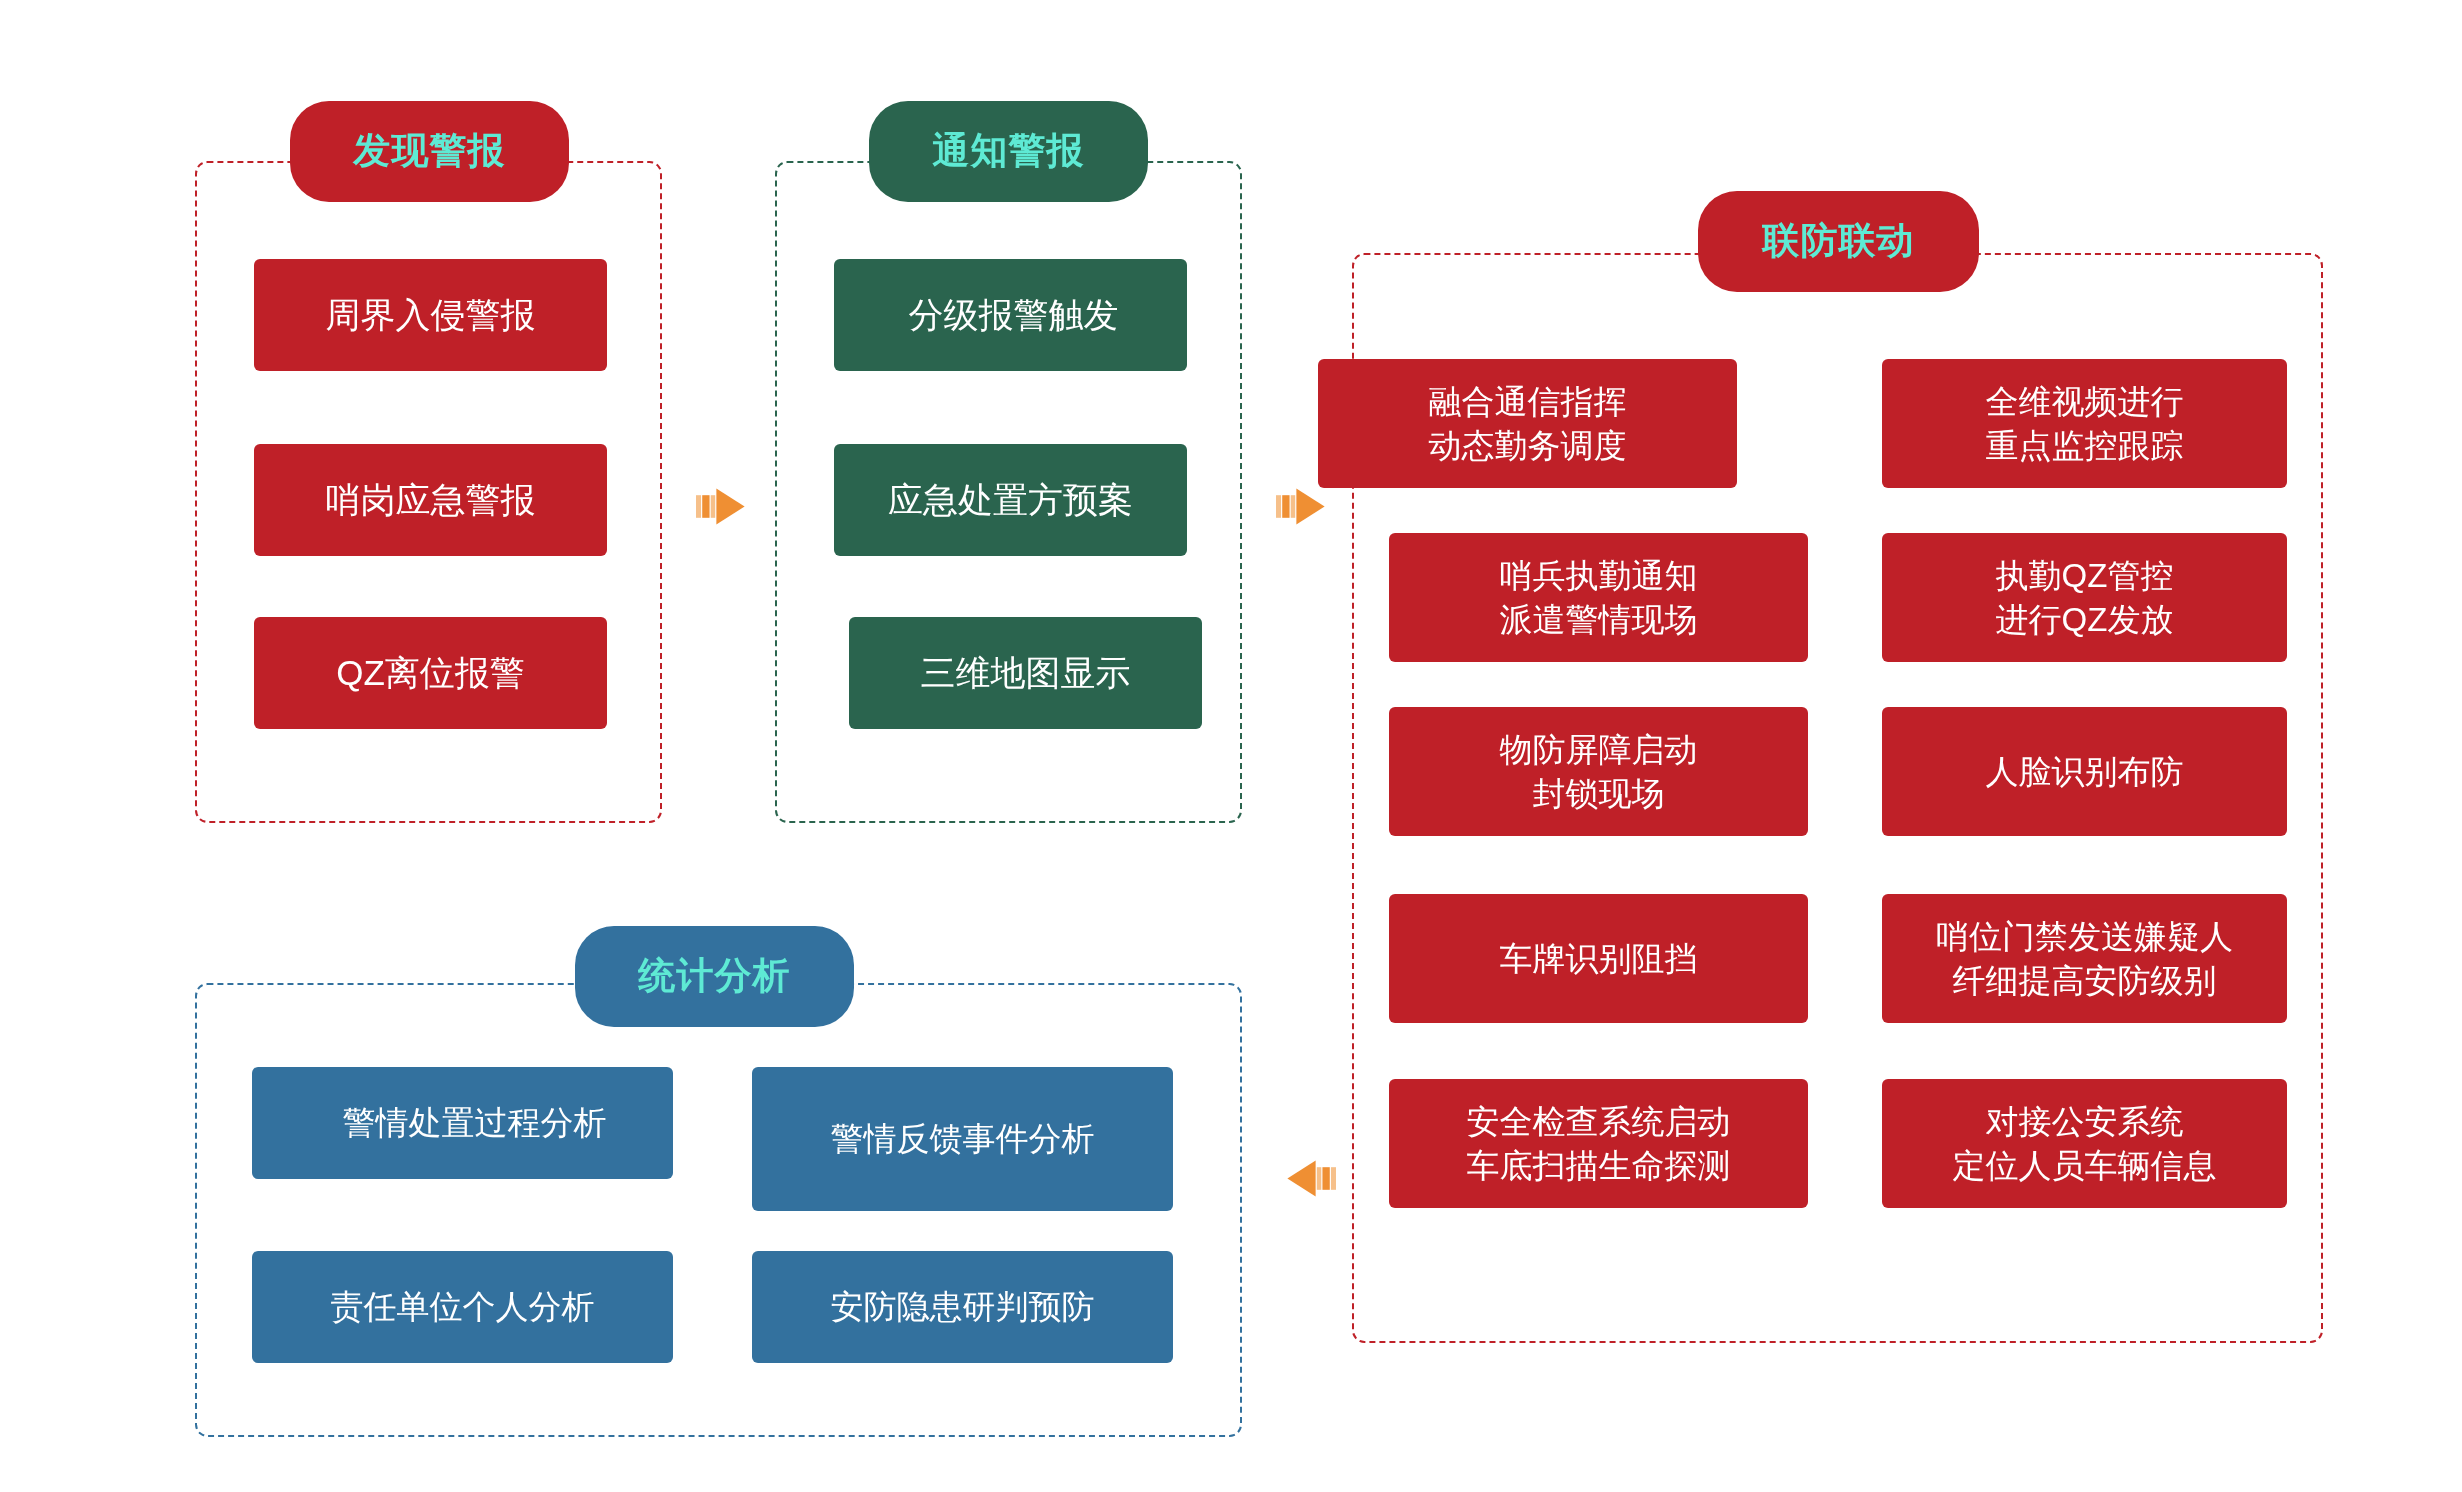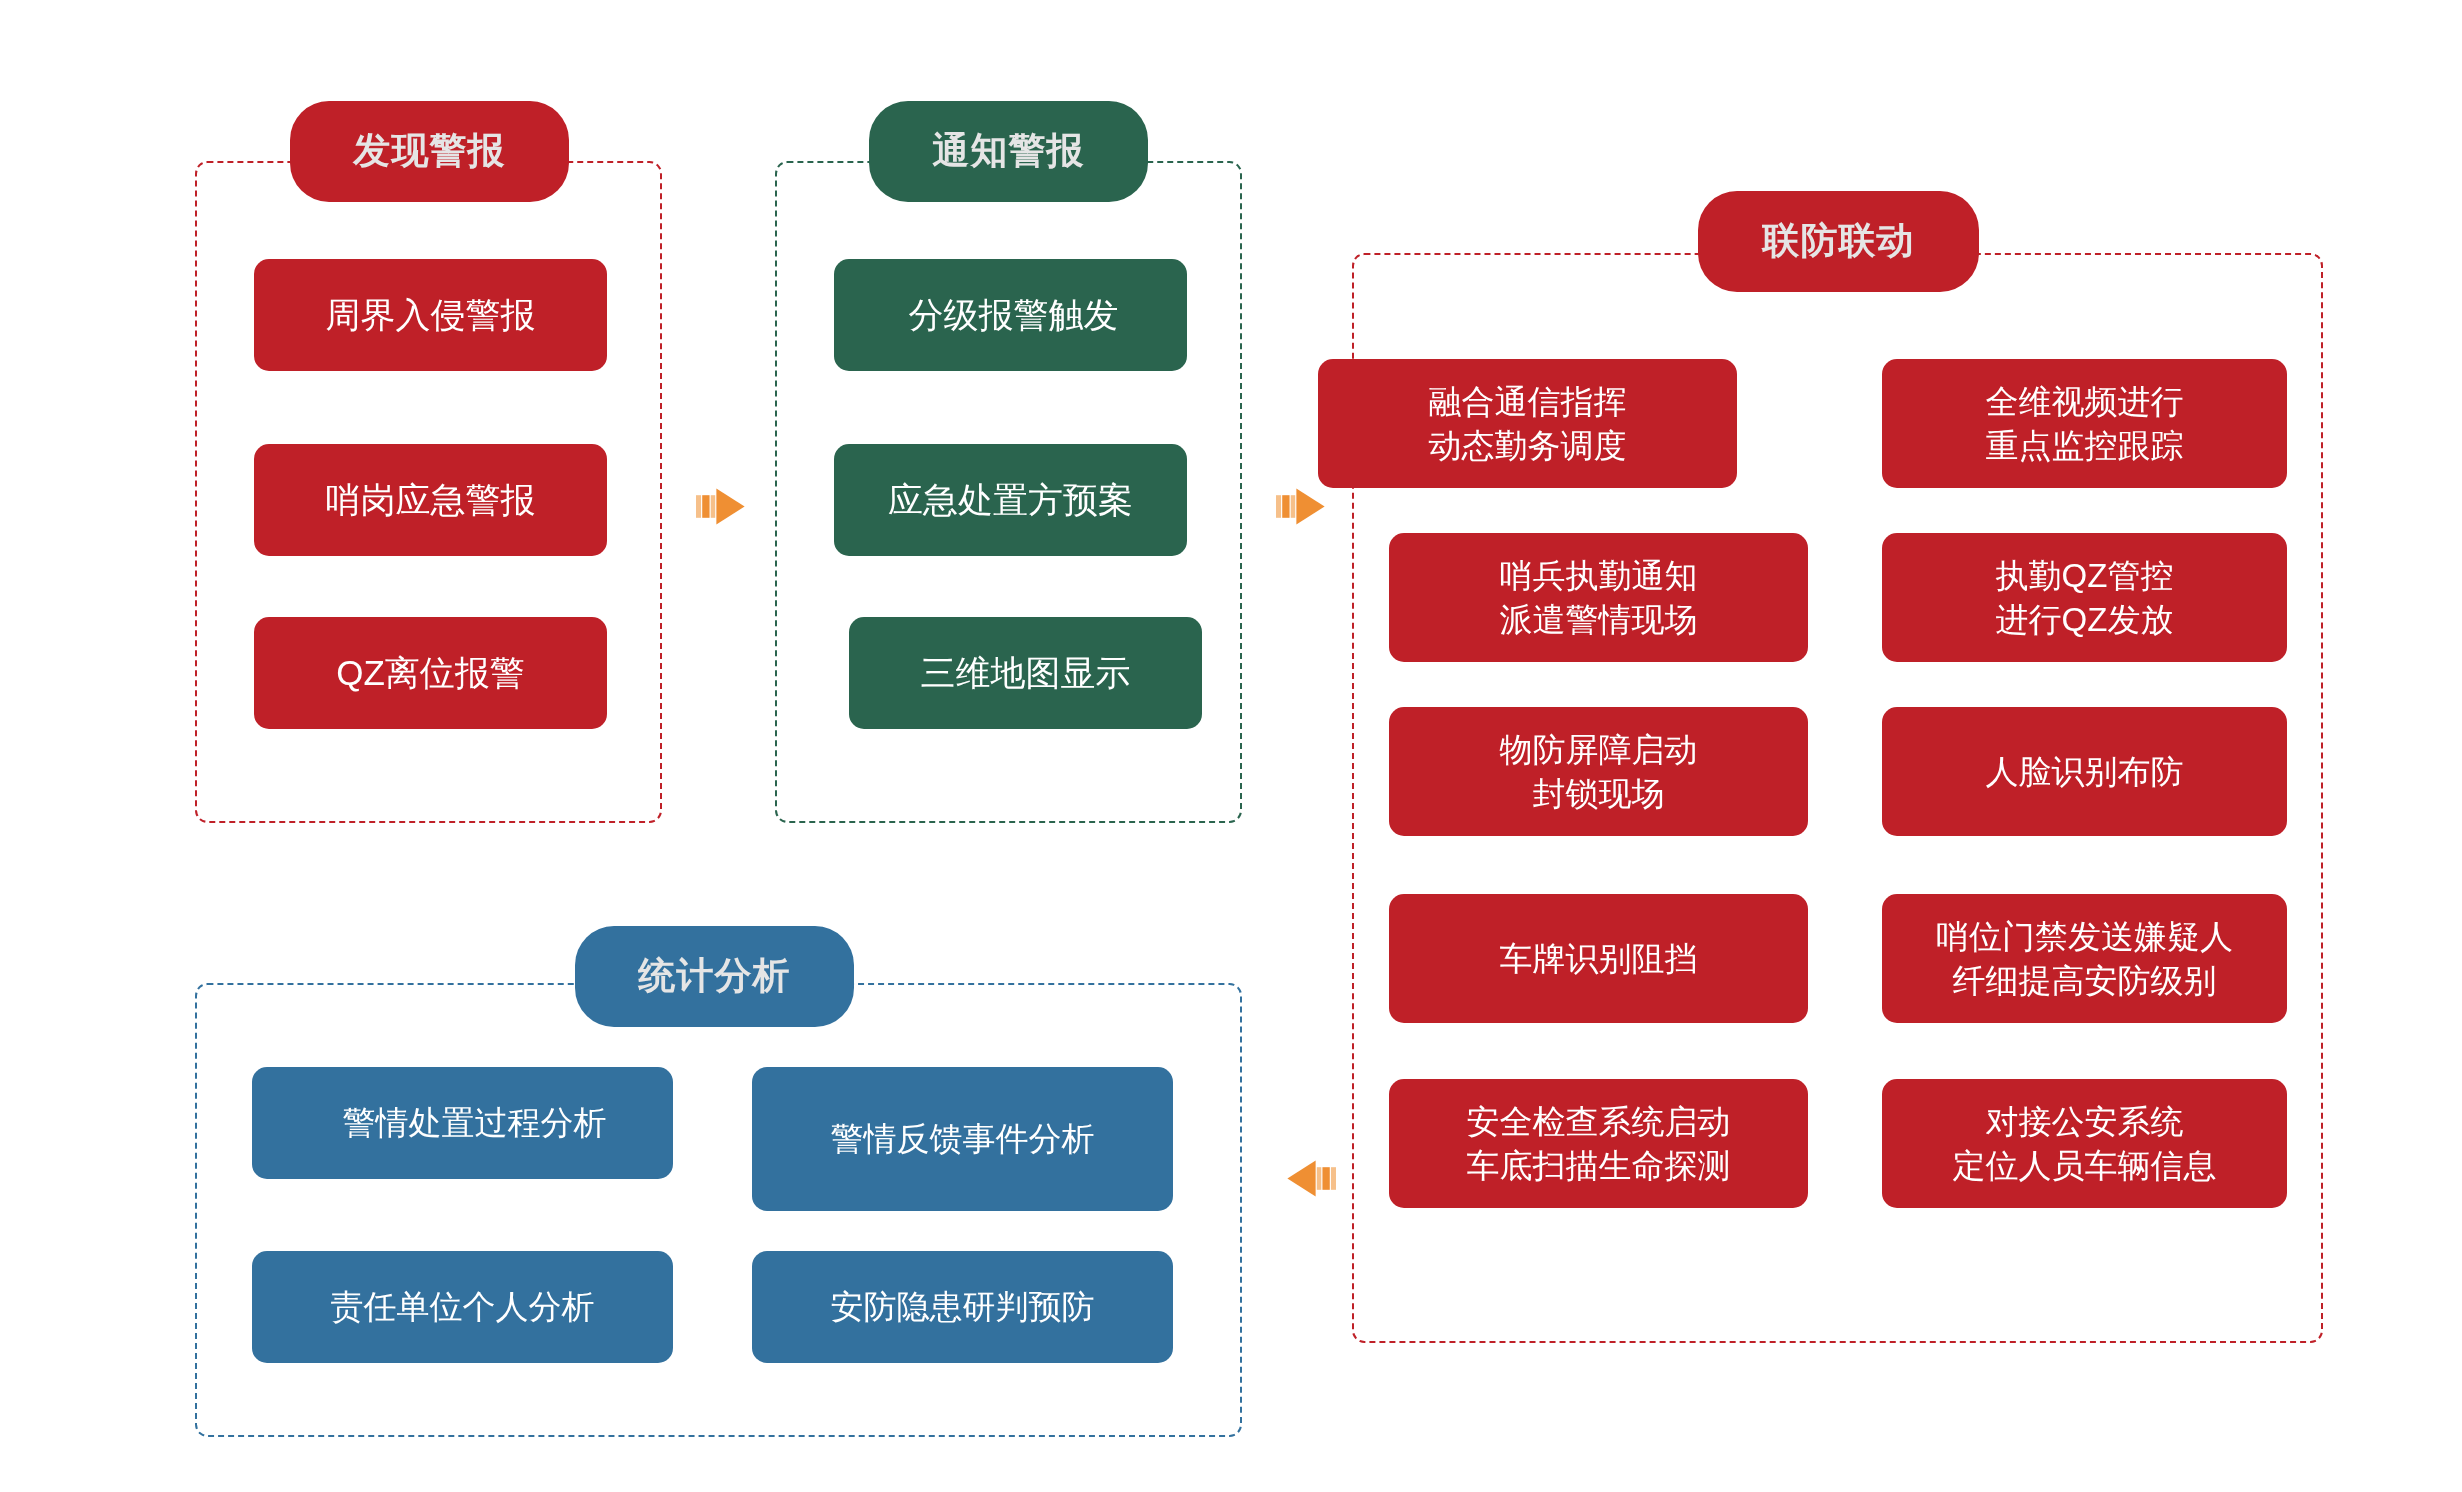--- a/index.html
+++ b/index.html
@@ -32,39 +32,39 @@
   .frame-blue  { border-color: #33719e; }
 
   
   .group-pill {
     position: absolute;
     box-sizing: border-box;
     display: flex;
     align-items: center;
     justify-content: center;
     border-radius: 39px;
-    color: #e5e5e5;
+    color: #5eead4;
     font-weight: bold;
     letter-spacing: 1.1px;
     z-index: 5;
     text-align: center;
     line-height: 1.1;
   }
   .pill-red   { background: #bf2028; }
   .pill-green { background: #2a644e; }
   .pill-blue  { background: #33719e; }
 
   
   .item-box {
     position: absolute;
     box-sizing: border-box;
     display: flex;
     align-items: center;
     justify-content: center;
-    border-radius: 15px;
+    border-radius: 6px;
     color: #ffffff;
     text-align: center;
     line-height: 1.32;
     white-space: pre-line;
   }
   .box-red   { background: #bf2028; }
   .box-green { background: #2a644e; }
   .box-blue  { background: #33719e; }
 
   

